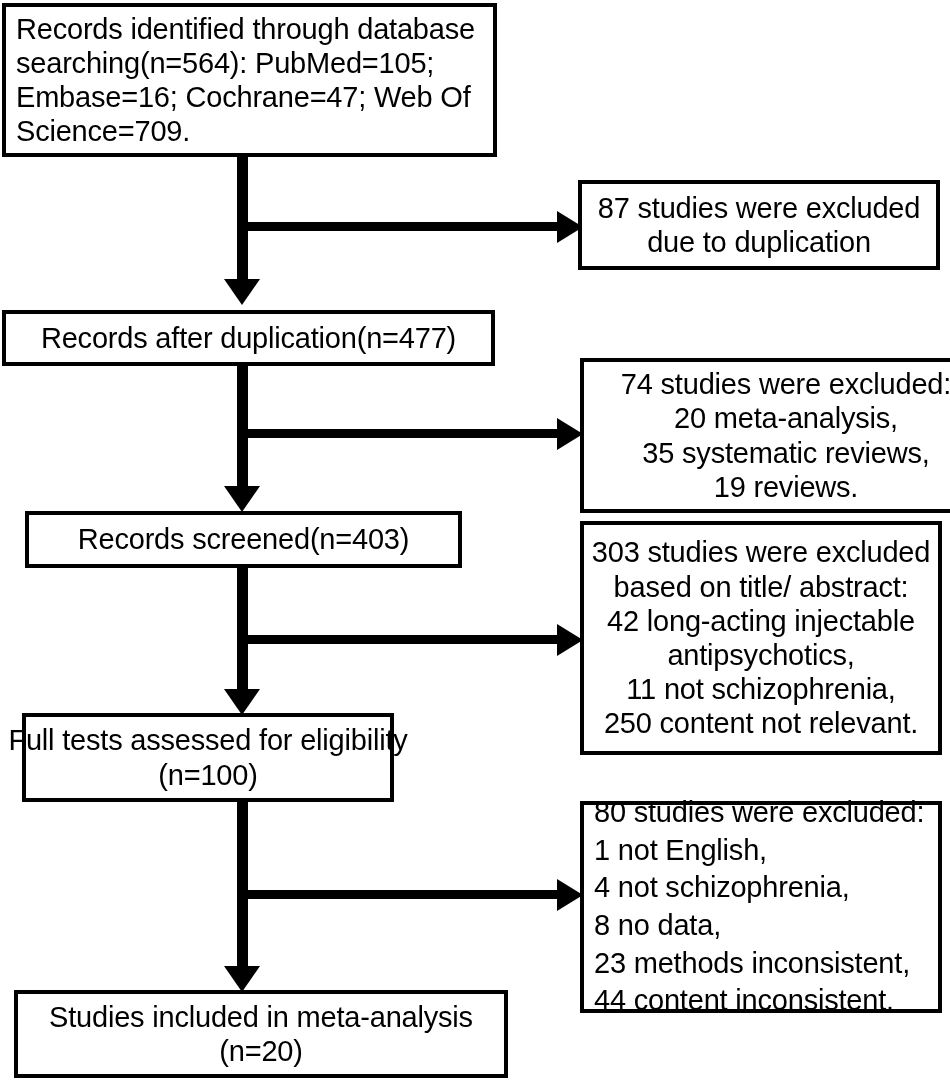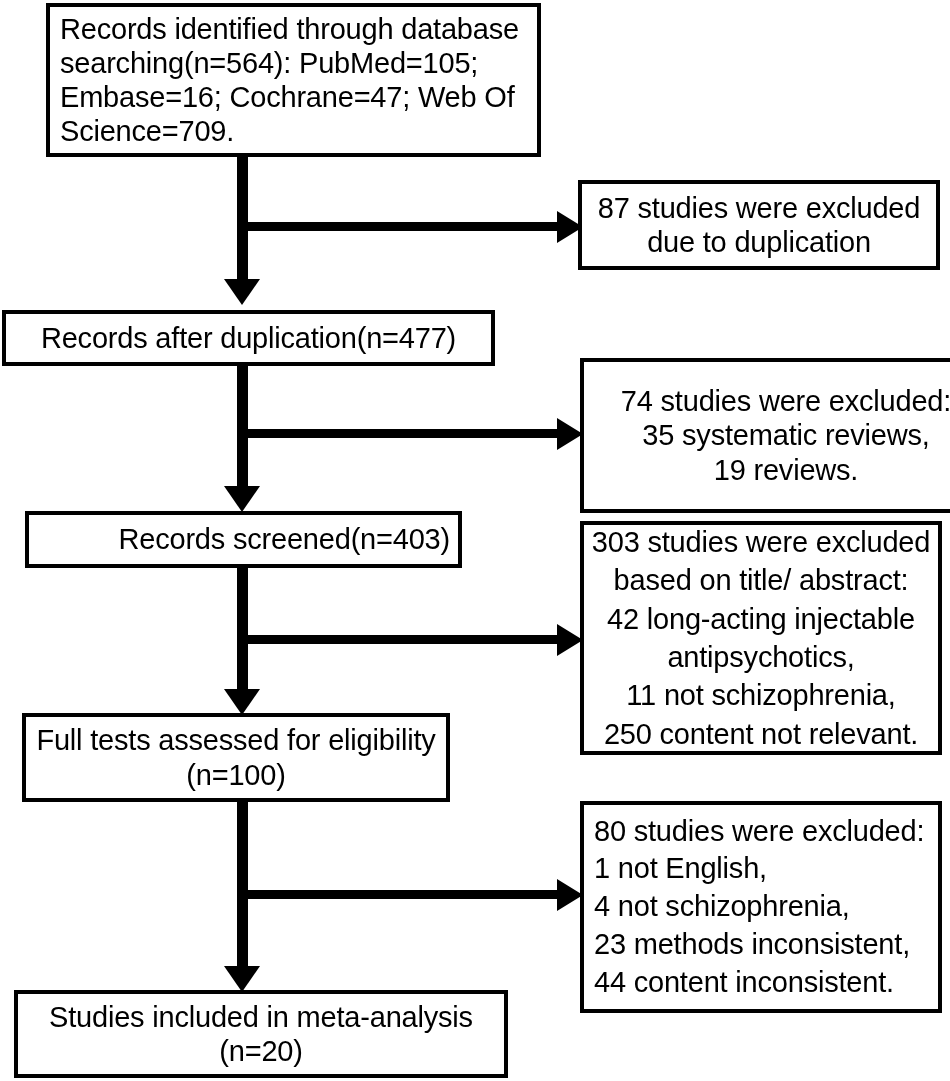--- a/index.html
+++ b/index.html
@@ -82,66 +82,68 @@
   <div class="vline" style="left:237px; top:568px; width:11px; height:121px;"></div>
   <div class="arrow-down" style="left:224px; top:689px;"></div>
   <div class="hline" style="left:243px; top:635px; width:316px; height:9px;"></div>
   <div class="arrow-right" style="left:557px; top:624px;"></div>
 
   <div class="vline" style="left:237px; top:802px; width:11px; height:164px;"></div>
   <div class="arrow-down" style="left:224px; top:966px;"></div>
   <div class="hline" style="left:243px; top:890px; width:316px; height:9px;"></div>
   <div class="arrow-right" style="left:557px; top:879px;"></div>
 
-  <div class="node left pad-l" style="left:2px; top:3px; width:495px; height:154px;margin-left:44px;">
+  <div class="node left pad-l" style="left:2px; top:3px; width:495px; height:154px;">
     <span class="line">Records identified through database</span>
     <span class="line">searching(n=564): PubMed=105;</span>
     <span class="line">Embase=16; Cochrane=47; Web Of</span>
     <span class="line">Science=709.</span>
   </div>
 
   <div class="node center pad-c" style="left:2px; top:310px; width:493px; height:56px;text-align:right;">
     <span class="line">Records after duplication(n=477)</span>
   </div>
 
-  <div class="node center pad-c" style="left:25px; top:511px; width:437px; height:57px;align-items:flex-end;">
+  <div class="node center pad-c" style="left:25px; top:511px; width:437px; height:57px;">
     <span class="line">Records screened(n=403)</span>
   </div>
 
-  <div class="node center pad-c" style="left:22px; top:713px; width:428px; height:89px;">
+  <div class="node center pad-c" style="left:22px; top:713px; width:372px; height:89px;">
     <span class="line">Full tests assessed for eligibility</span>
     <span class="line">(n=100)</span>
   </div>
 
   <div class="node center pad-c" style="left:14px; top:990px; width:494px; height:88px;">
     <span class="line">Studies included in meta-analysis</span>
     <span class="line">(n=20)</span>
   </div>
 
   <div class="node center pad-c" style="left:578px; top:180px; width:362px; height:90px;">
     <span class="line">87 studies were excluded</span>
     <span class="line">due to duplication</span>
   </div>
 
   <div class="node center pad-c" style="left:580px; top:358px; width:412px; height:155px;">
     <span class="line">74 studies were excluded:</span>
+    <span class="line">20 meta-analysis,</span>
     <span class="line">35 systematic reviews,</span>
     <span class="line">19 reviews.</span>
   </div>
 
-  <div class="node center pad-c" style="left:580px; top:521px; width:362px; height:234px;justify-content:space-between;">
+  <div class="node center pad-c" style="left:580px; top:521px; width:362px; height:234px;">
     <span class="line">303 studies were excluded</span>
     <span class="line">based on title/ abstract:</span>
     <span class="line">42 long-acting injectable</span>
     <span class="line">antipsychotics,</span>
     <span class="line">11 not schizophrenia,</span>
     <span class="line">250 content not relevant.</span>
   </div>
 
   <div class="node left pad-l" style="left:580px; top:801px; width:362px; height:212px; line-height:1.30;">
     <span class="line">80 studies were excluded:</span>
     <span class="line">1 not English,</span>
     <span class="line">4 not schizophrenia,</span>
+    <span class="line">8 no data,</span>
     <span class="line">23 methods inconsistent,</span>
     <span class="line">44 content inconsistent.</span>
   </div>
 
 </div>
 
 </body></html>

